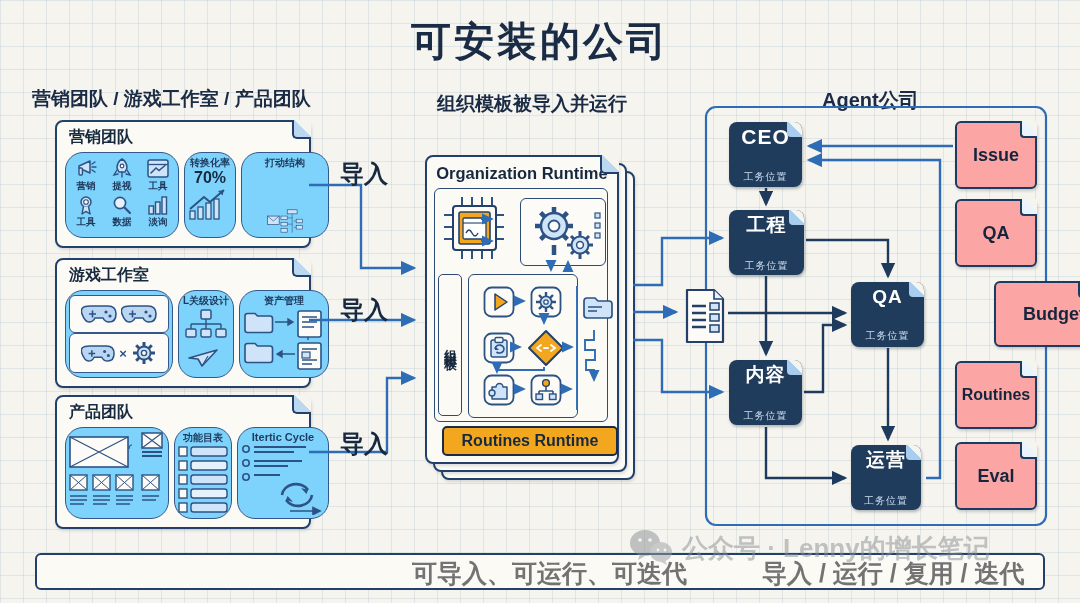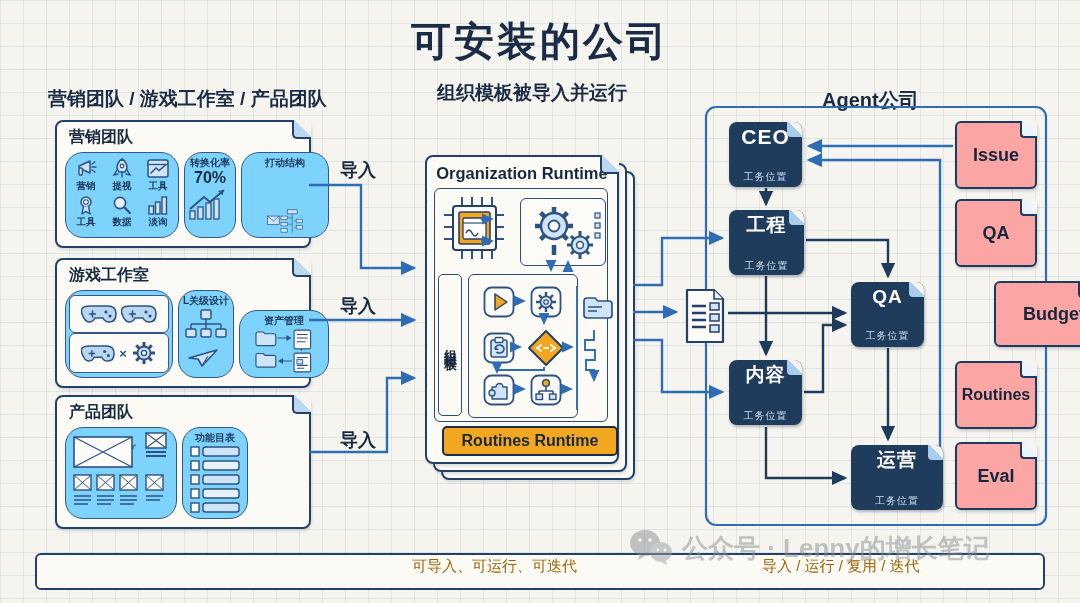--- a/index.html
+++ b/index.html
@@ -53,39 +53,39 @@
      background:linear-gradient(225deg,#f6f4ee 46%,#a9cdef 46%);border-bottom-left-radius:4px;border-top-right-radius:8px;}
   .node .nlbl{color:#fff;font-weight:900;font-size:19px;letter-spacing:1px;}
   .node .nsub{color:#cfe0f2;font-size:10px;letter-spacing:1px;}
   .doccard{position:absolute;width:78px;background:#fca5a5;border:2px solid #1c3b63;border-radius:6px;z-index:3;
      display:flex;align-items:center;justify-content:center;font-weight:900;color:#14253c;
      box-shadow:1px 2px 3px rgba(20,35,60,.2);}
   .doccard .dfold{position:absolute;top:-2px;right:-2px;width:15px;height:15px;
      background:linear-gradient(225deg,#f6f4ee 46%,#eaf4ff 46%);
      border-left:2px solid #1c3b63;border-bottom:2px solid #1c3b63;border-bottom-left-radius:4px;}
 
-  .import-lbl{font-size:18px;font-weight:900;color:#17293f;z-index:3;}
+  .import-lbl{font-size:24px;font-weight:900;color:#17293f;z-index:3;}
 
   
   .bottom-bar{left:35px;top:553px;width:1006px;height:33px;background:#fbfaf5;border:2px solid #23406b;border-radius:6px;z-index:2;}
-  .bb-text{position:absolute;top:557px;font-size:15px;font-weight:400;color:#a16207;z-index:3;white-space:nowrap;}
+  .bb-text{position:absolute;top:557px;font-size:25px;font-weight:700;color:#737373;z-index:3;white-space:nowrap;}
 
   .watermark{left:628px;top:528px;display:flex;align-items:center;gap:8px;z-index:6;opacity:.5;}
   .watermark .wm-text{font-size:26px;font-weight:800;color:#8a8f94;white-space:nowrap;}
 
   svg{display:block;}
   #wires{position:absolute;left:0;top:0;z-index:2;pointer-events:none;}
   .layer1{z-index:1;}
 </style>
 </head>
 <body>
 
 <div class="abs page-title">可安装的公司</div>
-<div class="abs sub" style="left:48px;top:86px;">营销团队 / 游戏工作室 / 产品团队</div>
-<div class="abs sub" style="left:437px;top:80px;">组织模板被导入并运行</div>
+<div class="abs sub" style="left:32px;top:86px;">营销团队 / 游戏工作室 / 产品团队</div>
+<div class="abs sub" style="left:437px;top:91px;">组织模板被导入并运行</div>
 <div class="abs sub" style="left:822px;top:87px;font-size:20px;">Agent公司</div>
 
 <div class="abs paper layer1" style="left:55px;top:120px;width:252px;height:124px;">
   <div class="fold"></div>
   <div class="card-title">营销团队</div>
   <div class="panel-row" style="height:86px;">
     <div class="panel" style="width:108px;">
       <div class="icon-grid">
         <div class="icon-cell">
           <svg width="24" height="22" viewBox="0 0 24 22">
@@ -204,21 +204,21 @@
       <svg width="50" height="66" viewBox="0 0 50 66">
         <rect x="20" y="2" width="10" height="9" rx="1.5" fill="#cfe4f8" stroke="#2d5384" stroke-width="1.5"></rect>
         <path d="M25 11v5M10 16h30M10 16v5M25 16v5M40 16v5" stroke="#2d5384" stroke-width="1.4" fill="none"></path>
         <rect x="5" y="21" width="10" height="8" rx="1.5" fill="#cfe4f8" stroke="#2d5384" stroke-width="1.4"></rect>
         <rect x="20" y="21" width="10" height="8" rx="1.5" fill="#cfe4f8" stroke="#2d5384" stroke-width="1.4"></rect>
         <rect x="35" y="21" width="10" height="8" rx="1.5" fill="#cfe4f8" stroke="#2d5384" stroke-width="1.4"></rect>
         <path d="M8 50l28-8-15 16-4-7z" fill="#cfe4f8" stroke="#2d5384" stroke-width="1.6" stroke-linejoin="round"></path>
         <path d="M21 58l6-10" stroke="#2d5384" stroke-width="1.2"></path>
       </svg>
     </div>
-    <div class="panel" style="flex:1;margin-top:20px;">
+    <div class="panel" style="flex:1;">
       <div class="panel-title">资产管理</div>
       <svg width="84" height="64" viewBox="0 0 84 64">
         <path d="M3 8q0-2.5 2.5-2.5H13l2.5 2.5H28q2.5 0 2.5 2.5V22q0 2.5-2.5 2.5H5.5Q3 24.5 3 22z" fill="#cfe4f8" stroke="#2d5384" stroke-width="1.6"></path>
         <path d="M3 38q0-2.5 2.5-2.5H13l2.5 2.5H28q2.5 0 2.5 2.5V52q0 2.5-2.5 2.5H5.5Q3 54.5 3 52z" fill="#cfe4f8" stroke="#2d5384" stroke-width="1.6"></path>
         <rect x="56" y="3" width="23" height="26" rx="2" fill="#fcfbf7" stroke="#2d5384" stroke-width="1.6"></rect>
         <path d="M60 9h15M60 14h15M60 19h12" stroke="#2d5384" stroke-width="1.4"></path>
         <rect x="56" y="35" width="23" height="26" rx="2" fill="#fcfbf7" stroke="#2d5384" stroke-width="1.6"></rect>
         <path d="M60 41h15M60 52h15M60 56h10" stroke="#2d5384" stroke-width="1.4"></path>
         <rect x="60" y="44" width="8" height="6" fill="#cfe4f8" stroke="#2d5384" stroke-width="1.2"></rect>
         <path d="M33 14h18M51 14l-5-3v6z" fill="#2d5384" stroke="#2d5384" stroke-width="1.4"></path>
@@ -259,20 +259,36 @@
         <rect x="2" y="16" width="8" height="9" fill="#fcfbf7" stroke="#2d5384" stroke-width="1.4"></rect>
           <rect x="14" y="16" width="36" height="9" rx="2.5" fill="#e7f1fb" stroke="#2d5384" stroke-width="1.4"></rect>
         <rect x="2" y="30" width="8" height="9" fill="#fcfbf7" stroke="#2d5384" stroke-width="1.4"></rect>
           <rect x="14" y="30" width="36" height="9" rx="2.5" fill="#cfe4f8" stroke="#2d5384" stroke-width="1.4"></rect>
         <rect x="2" y="44" width="8" height="9" fill="#fcfbf7" stroke="#2d5384" stroke-width="1.4"></rect>
           <rect x="14" y="44" width="36" height="9" rx="2.5" fill="#e7f1fb" stroke="#2d5384" stroke-width="1.4"></rect>
         <rect x="2" y="58" width="8" height="9" fill="#fcfbf7" stroke="#2d5384" stroke-width="1.4"></rect>
           <rect x="14" y="58" width="36" height="9" rx="2.5" fill="#cfe4f8" stroke="#2d5384" stroke-width="1.4"></rect>
       </svg>
     </div>
+    <div class="panel" style="flex:1;">
+      <div class="panel-title" style="font-size:11px;">Itertic Cycle</div>
+      <svg width="86" height="72" viewBox="0 0 86 72">
+        <circle cx="6" cy="6" r="3.2" fill="none" stroke="#2d5384" stroke-width="1.6"></circle>
+        <path d="M14 4h52M14 9h40" stroke="#2d5384" stroke-width="2"></path>
+        <circle cx="6" cy="20" r="3.2" fill="none" stroke="#2d5384" stroke-width="1.6"></circle>
+        <path d="M14 18h48M14 23h34" stroke="#2d5384" stroke-width="2"></path>
+        <circle cx="6" cy="34" r="3.2" fill="none" stroke="#2d5384" stroke-width="1.6"></circle>
+        <path d="M14 32h26" stroke="#2d5384" stroke-width="2"></path>
+        <path d="M42 52a14 12 0 0 1 26-5" fill="none" stroke="#2d5384" stroke-width="2.6"></path>
+        <path d="M68 47l-7-2 5.5 6z" fill="#2d5384"></path>
+        <path d="M72 52a14 12 0 0 1-26 5" fill="none" stroke="#2d5384" stroke-width="2.6"></path>
+        <path d="M46 57l7 2-5.5-6z" fill="#2d5384"></path>
+        <path d="M50 68h30M80 68l-7-3.5v7z" fill="#2d5384" stroke="#2d5384" stroke-width="1.6"></path>
+      </svg>
+    </div>
   </div>
 </div>
 
 <div class="abs import-lbl" style="left:340px;top:158px;">导入</div>
 <div class="abs import-lbl" style="left:340px;top:294px;">导入</div>
 <div class="abs import-lbl" style="left:340px;top:428px;">导入</div>
 
 <div class="abs paper layer1" style="left:441px;top:171px;width:190px;height:305px;"></div>
 <div class="abs paper layer1" style="left:433px;top:163px;width:190px;height:305px;"></div>
 <div class="abs paper layer1" style="left:425px;top:155px;width:190px;height:305px;">
@@ -369,21 +385,21 @@
 <div class="node" style="left:851px;top:282px;width:73px;height:65px;">
   <div class="nfold"></div>
   <div class="nlbl">QA</div>
   <div class="nsub">工务位置</div>
 </div>
 <div class="node" style="left:729px;top:360px;width:73px;height:65px;">
   <div class="nfold"></div>
   <div class="nlbl">内容</div>
   <div class="nsub">工务位置</div>
 </div>
-<div class="node" style="left:851px;top:445px;width:92px;height:65px;">
+<div class="node" style="left:851px;top:445px;width:70px;height:65px;">
   <div class="nfold"></div>
   <div class="nlbl">运营</div>
   <div class="nsub">工务位置</div>
 </div>
 
 <div class="doccard" style="left:955px;top:121px;height:64px;font-size:18px;">
     <div class="dfold"></div>
     <span>Issue</span>
   </div>
 <div class="doccard" style="left:955px;top:199px;height:64px;font-size:18px;">

